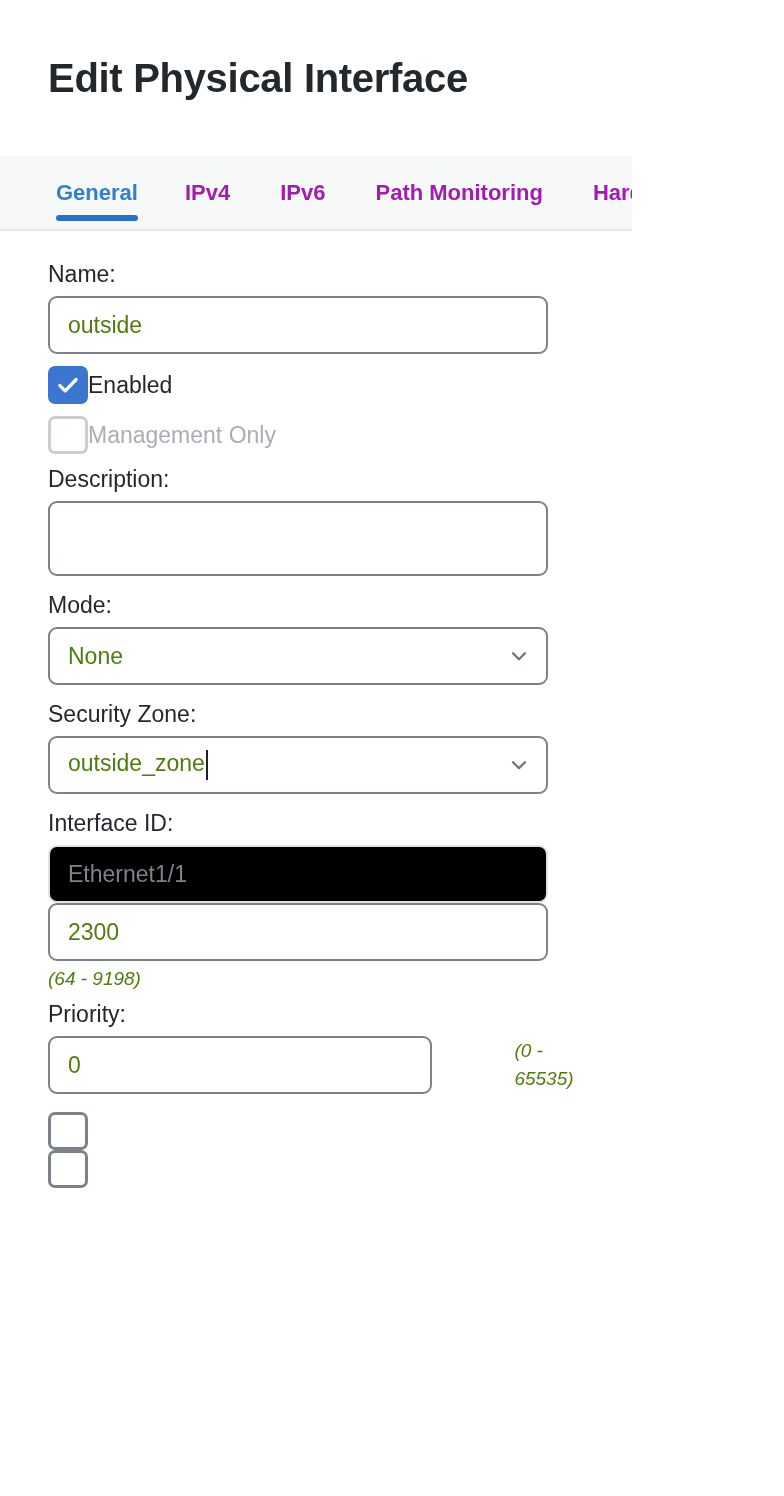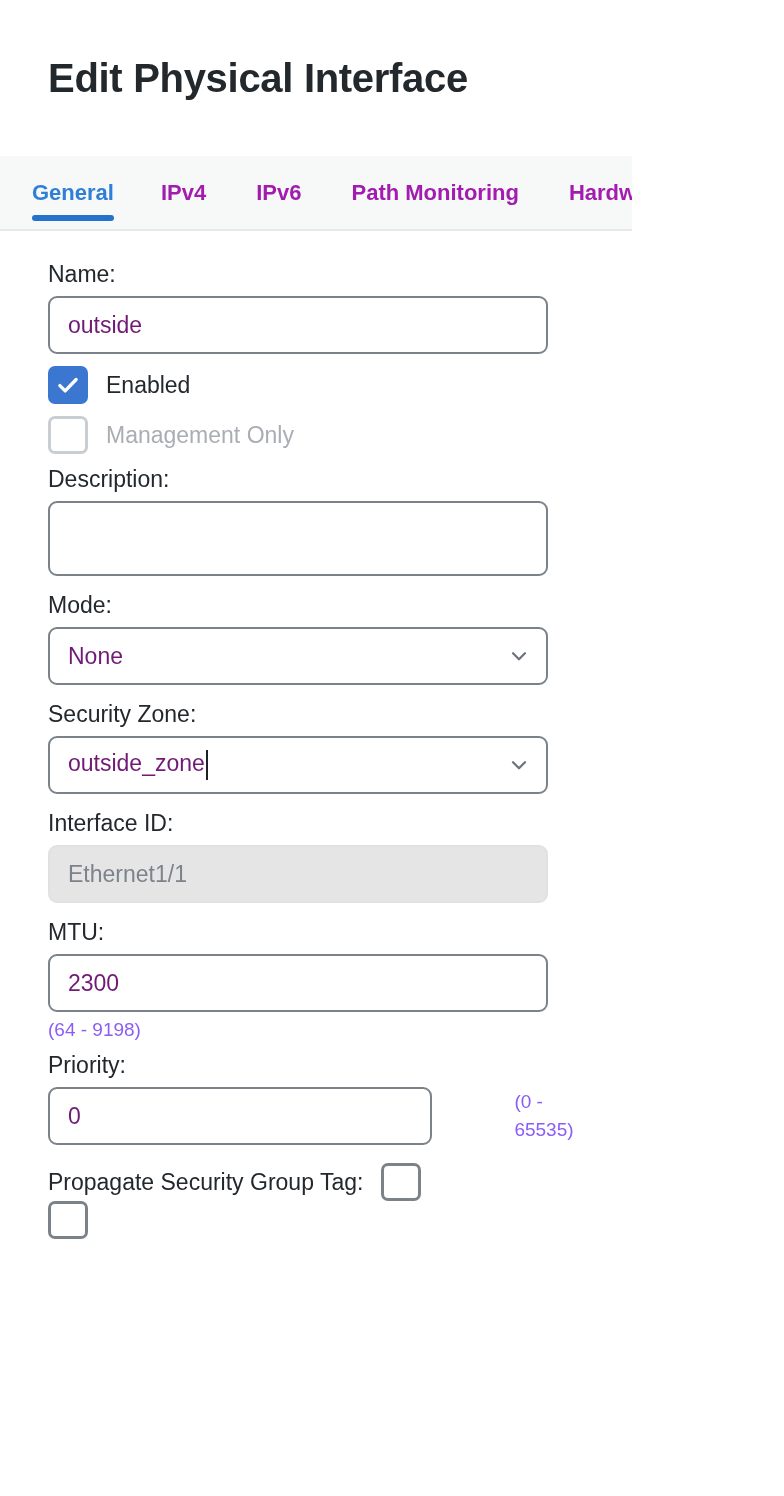--- a/index.html
+++ b/index.html
@@ -38,21 +38,21 @@
     white-space: nowrap;
   }
 
   
   .tab-bar {
     height: 75px;
     background: #f7f8f8;
     border-bottom: 2px solid #e6e8ea;
     display: flex;
     align-items: stretch;
-    padding-left: 32px;
+    padding-left: 56px;
     white-space: nowrap;
     overflow: hidden;
   }
   .tab {
     position: relative;
     display: flex;
     align-items: center;
     font-size: 22px;
     font-weight: bold;
     color: #a21caf;
@@ -85,49 +85,48 @@
     margin-bottom: 5px;
   }
 
   .control {
     width: 500px;
     height: 58px;
     border: 2px solid #7b828a;
     border-radius: 9px;
     background: #ffffff;
     font-size: 23px;
-    color: #701a75;
+    color: #4d7c0f;
     display: flex;
     align-items: center;
     padding: 0 18px;
   }
   .control.tall { height: 75px; align-items: flex-start; padding-top: 12px; }
   .control.disabled {
-    background: #e5e5e5;
+    background: #000000;
     border: 2px solid #dfe2e5;
     color: #7c838b;
   }
   .control.select { justify-content: space-between; padding-right: 14px; }
 
   .caret {
     display: inline-block;
     width: 2px;
     height: 30px;
     background: #1d2125;
     margin-left: 1px;
     vertical-align: middle;
   }
 
   .chevron { flex: 0 0 auto; line-height: 0; }
 
   
   .checkbox-row {
     display: flex;
     align-items: center;
-    gap: 18px;
     margin-top: 12px;
   }
   .cbox {
     width: 40px;
     height: 38px;
     border-radius: 7px;
     border: 3px solid #7b828a;
     background: #ffffff;
     flex: 0 0 auto;
     display: flex;
@@ -137,21 +136,22 @@
   .cbox.checked {
     background: #3b76d0;
     border-color: #3b76d0;
   }
   .cbox.disabled { border-color: #c9ced3; }
   .cbox-label { font-size: 23px; color: #23282d; }
   .cbox-label.disabled { color: #a8aeb4; }
 
   .hint {
     font-size: 19px;
-    color: #8b5cf6;
+    font-style: italic;
+    color: #4d7c0f;
     line-height: 28px;
   }
 
   .row-inline { display: flex; align-items: center; }
   .row-inline .hint { margin-left: 82px; }
 
   .mt-18 { margin-top: 18px; }
   .mt-12 { margin-top: 12px; }
   .mt-8  { margin-top: 8px; }
   .mt-4  { margin-top: 4px; }
@@ -227,35 +227,33 @@
           <path d="M6.5 9.5 L12 15 L17.5 9.5" fill="none" stroke="#6d747c" stroke-width="2.1" stroke-linecap="round" stroke-linejoin="round"></path>
         </svg>
       </span>
     </div>
 
     <div class="field-label mt-12">Interface ID:</div>
     <div class="control disabled">
       <span>Ethernet1/1</span>
     </div>
 
-    <div class="field-label mt-12">MTU:</div>
     <div class="control">
       <span>2300</span>
     </div>
     <div class="hint mt-4">(64 - 9198)</div>
 
     <div class="field-label mt-4">Priority:</div>
     <div class="row-inline">
       <div class="control">
         <span>0</span>
       </div>
       <div class="hint">(0 - 65535)</div>
     </div>
 
     <div class="checkbox-row mt-18">
-      <span class="cbox-label">Propagate Security Group Tag:</span>
       <span class="cbox"></span>
     </div>
 
     <span class="cbox"></span>
 
   </div>
 </div>
 
 </body></html>

